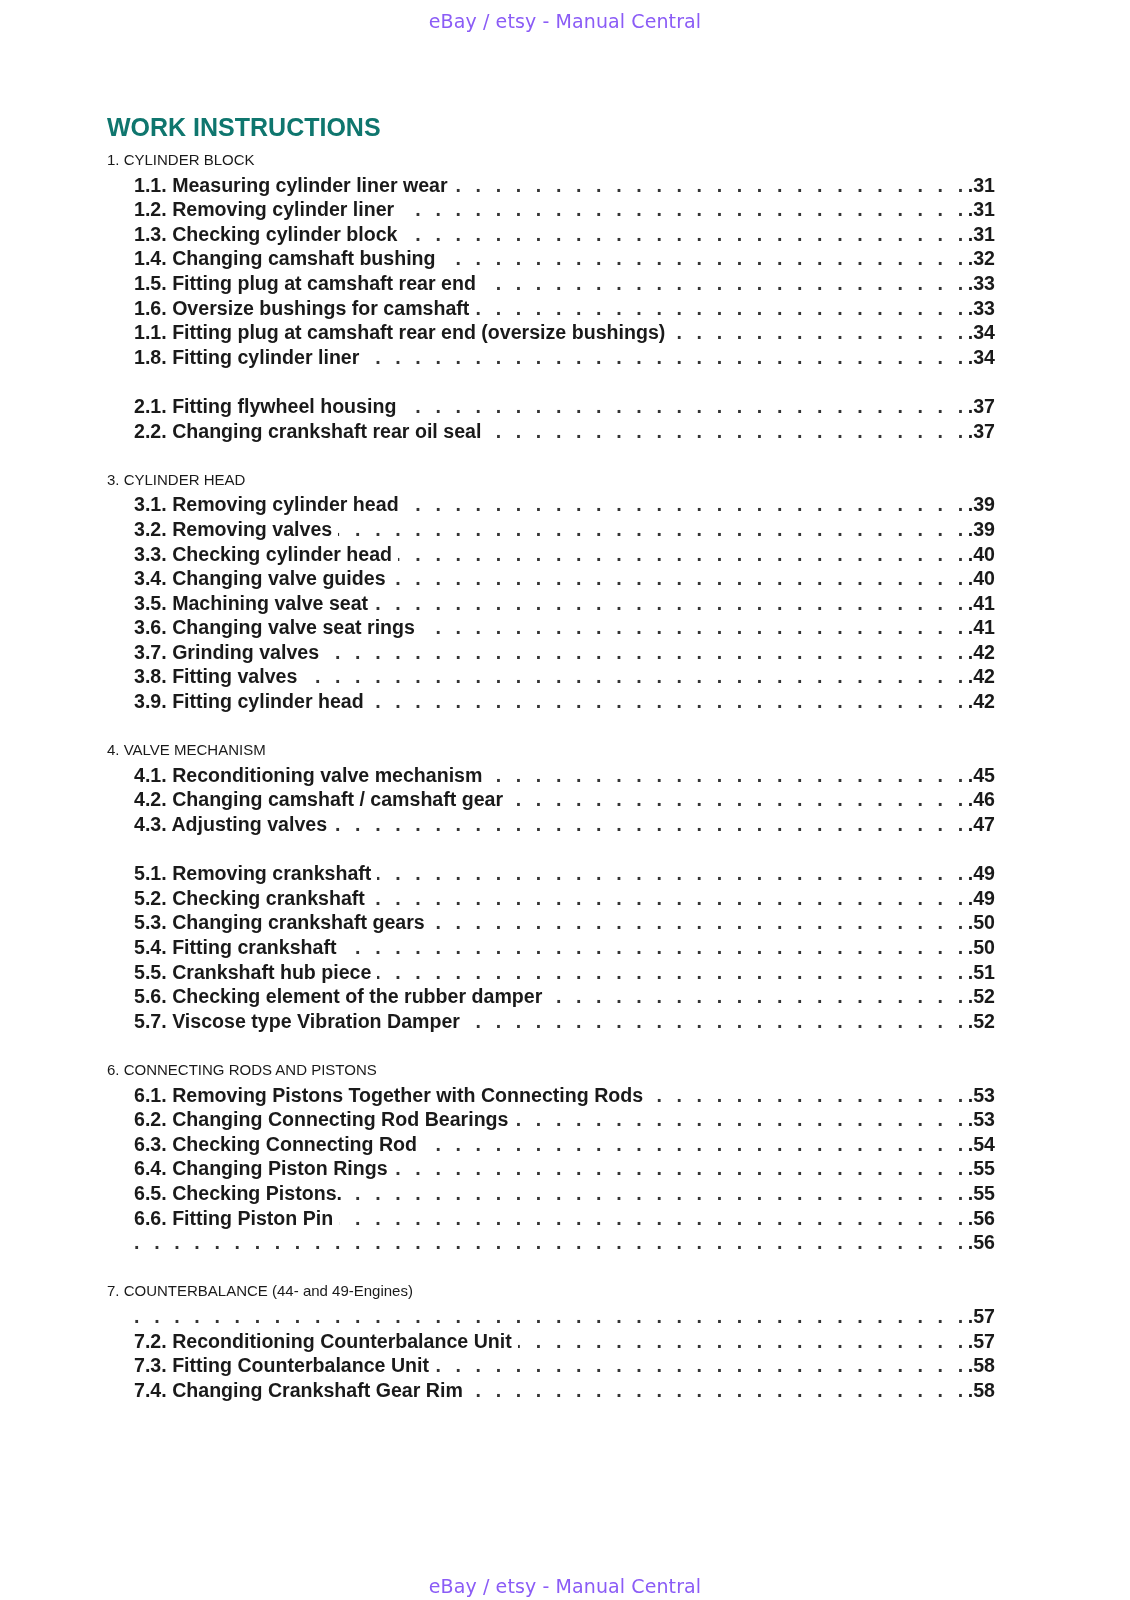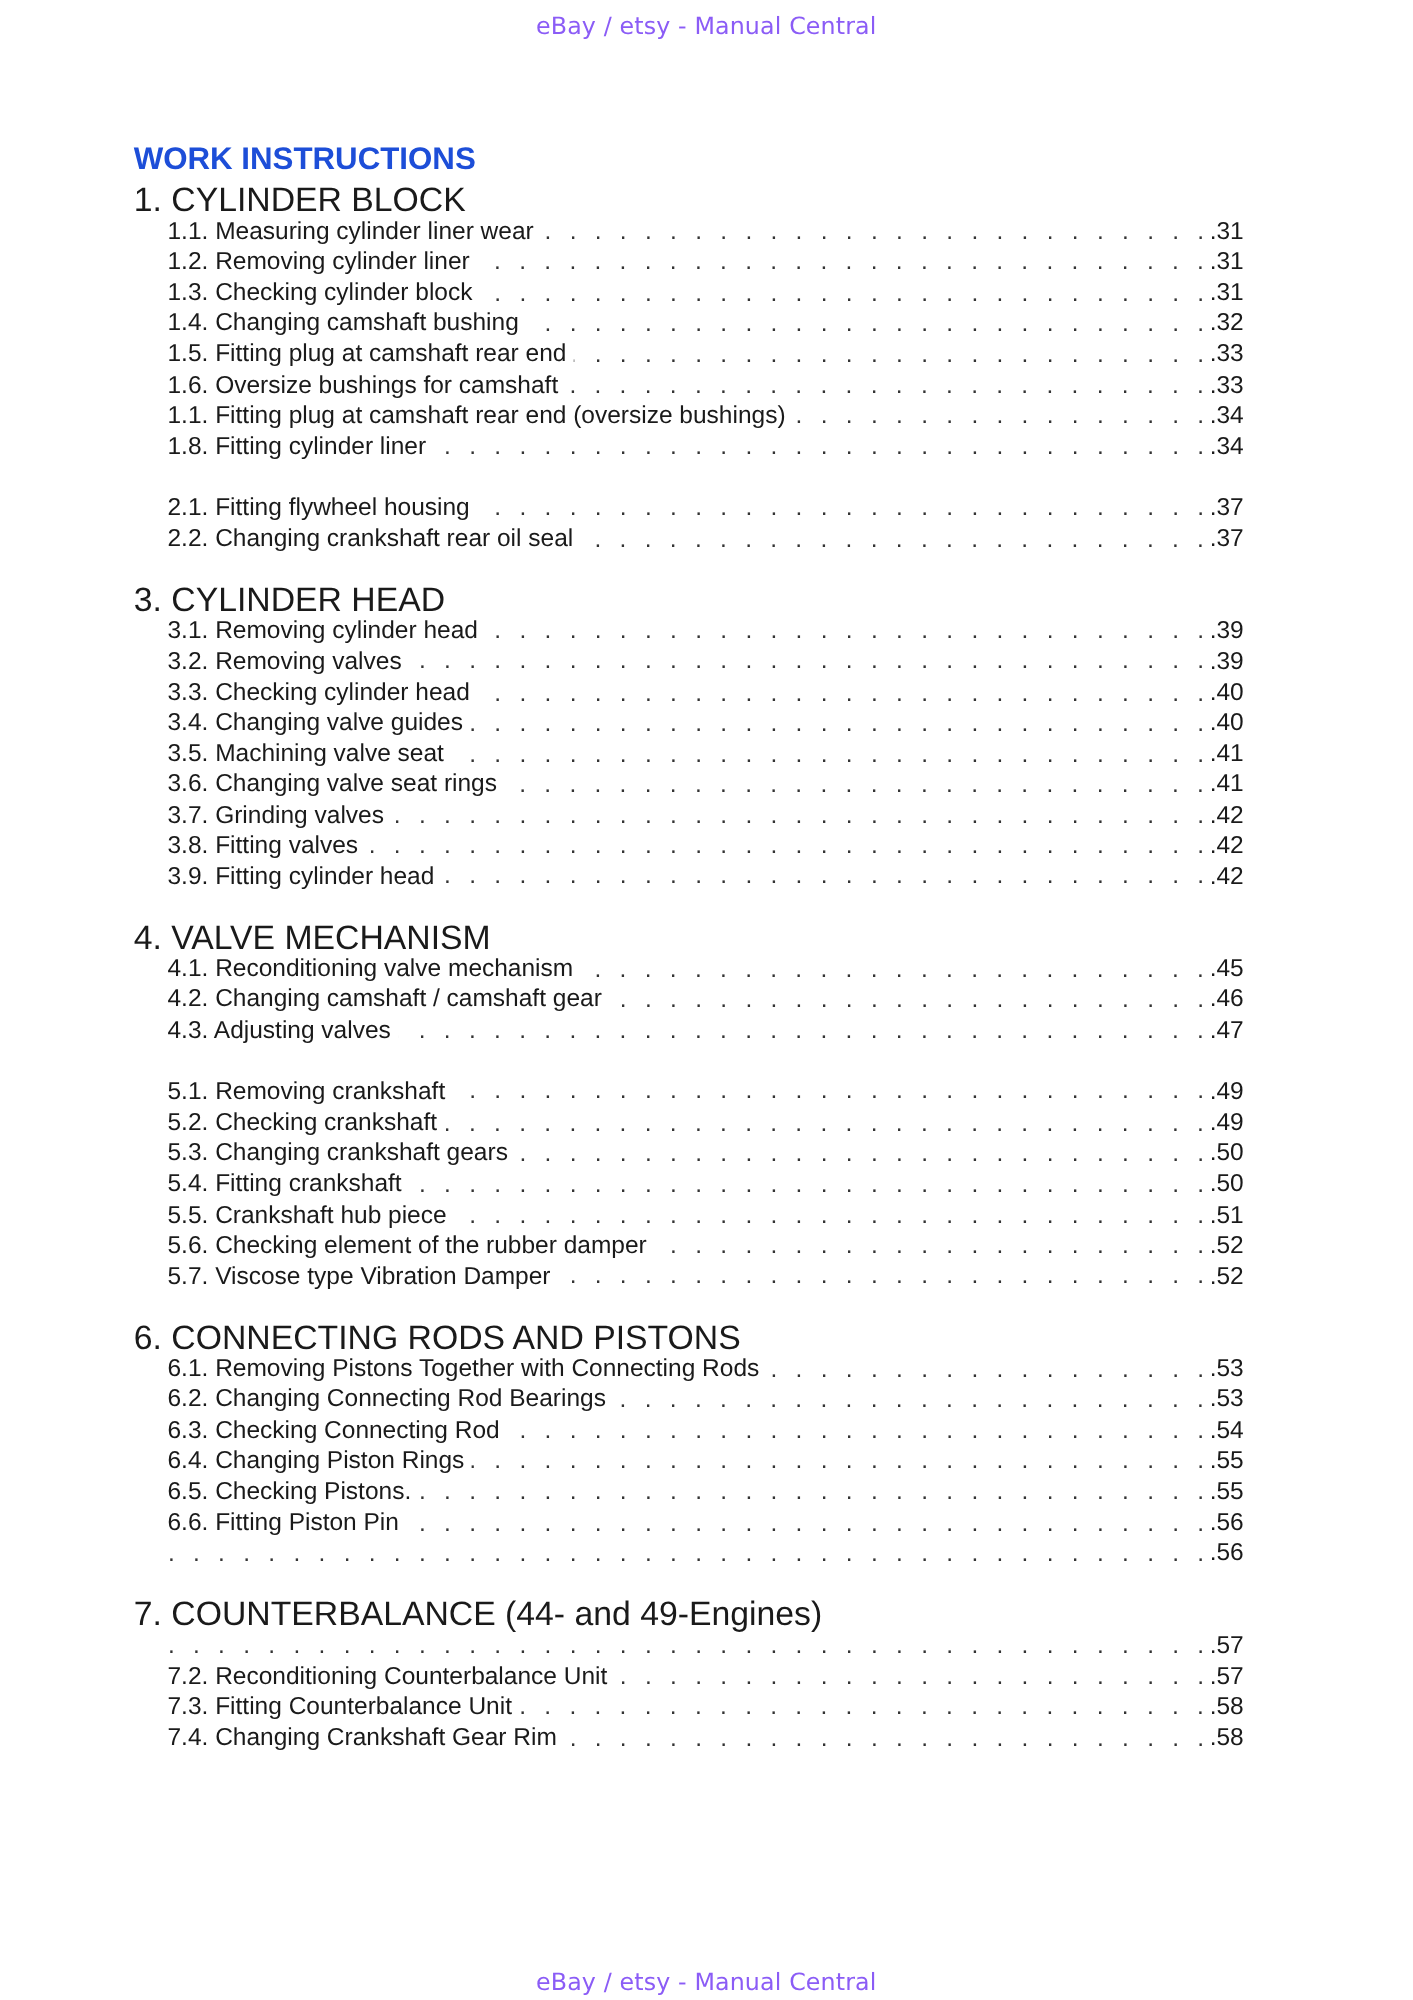--- a/index.html
+++ b/index.html
@@ -27,37 +27,38 @@
       position: absolute;
       left: 107px;
       top: 110px;
       width: 888px;
     }
     .toc-title {
       font-weight: bold;
       font-size: 25px;
       line-height: 34px;
       margin: 0 0 4px 0;
-      color: #1d4ed8;
+      color: #0f766e;
     }
     .section { margin-bottom: 24.6px; }
     .section-heading {
-      font-size: 27px;
+      font-size: 15px;
       line-height: 24.6px;
       height: 24.6px;
       white-space: nowrap;
     }
     .entry {
       display: flex;
       align-items: baseline;
       padding-left: 27px;
       font-size: 19.6px;
       line-height: 24.6px;
       height: 24.6px;
       white-space: nowrap;
+      font-weight: bold;
     }
     .entry-text { flex: 0 0 auto; padding-right: 6px; }
     .entry-leader {
       flex: 1 1 auto;
       overflow: hidden;
       color: #333;
       letter-spacing: 4.6px;
       text-align: right;
       direction: rtl;
     }

